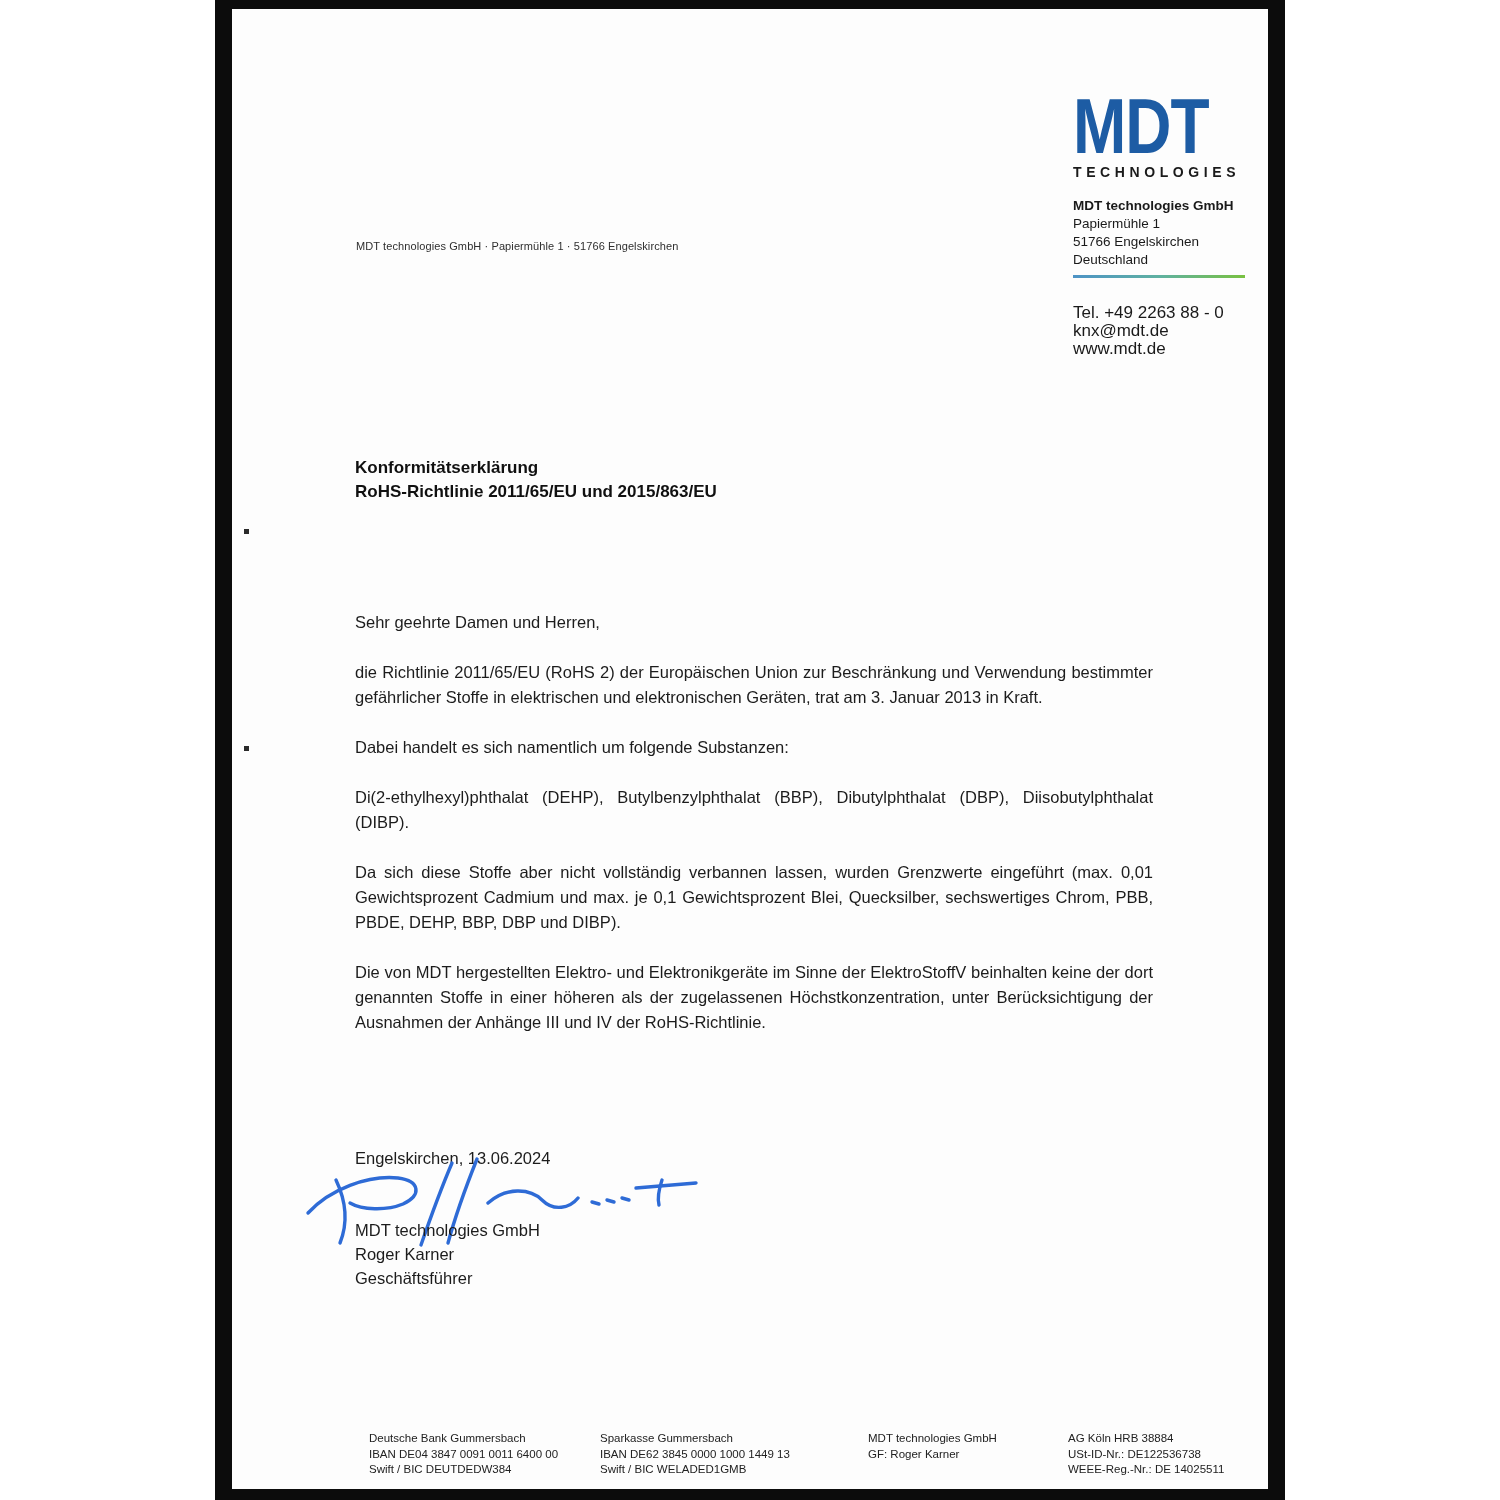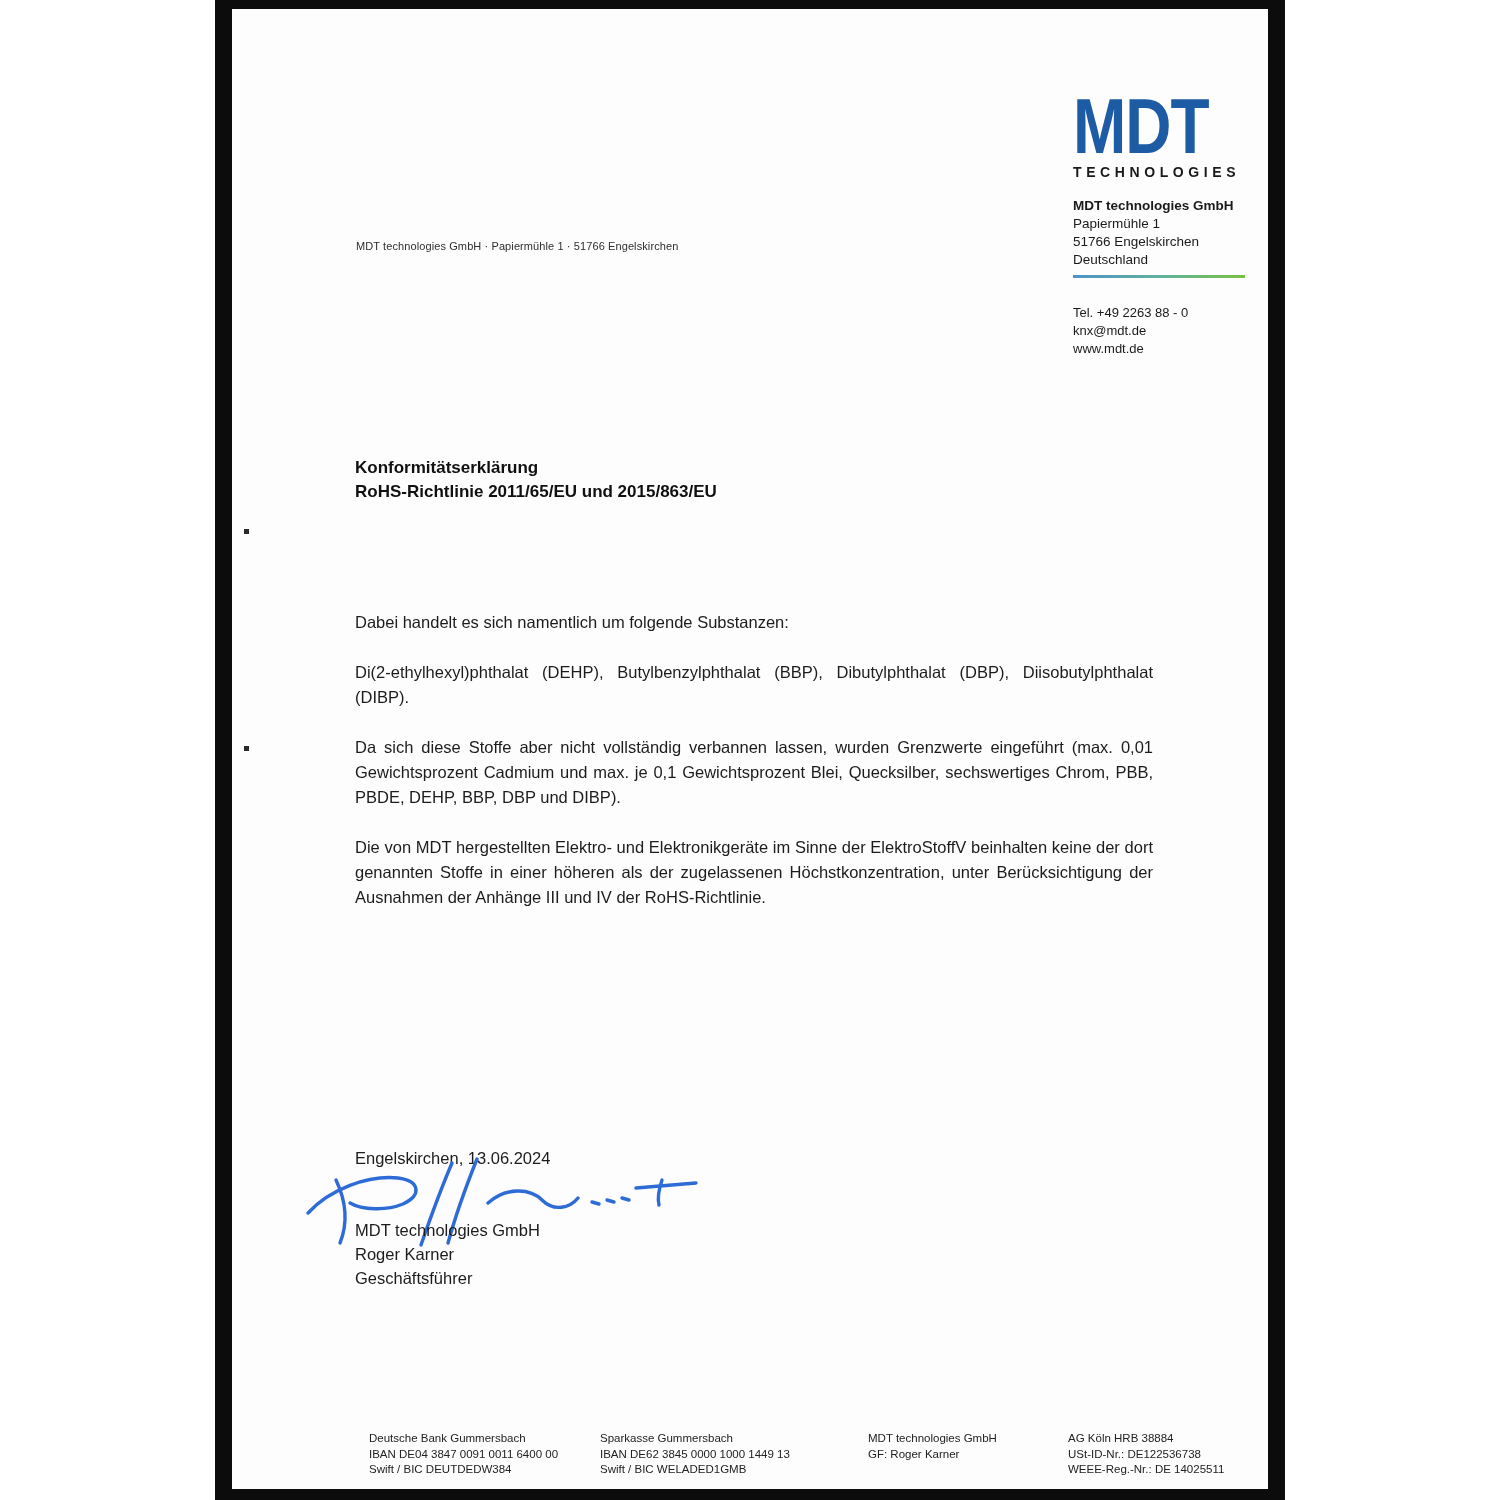--- a/index.html
+++ b/index.html
@@ -10,21 +10,21 @@
         border-left:17px solid #0c0c0c;border-right:17px solid #0c0c0c;box-sizing:border-box;}
   .abs{position:absolute;}
   .sender-line{left:124px;top:231px;font-size:11px;color:#2e2e2e;letter-spacing:.1px;}
   .logo-word{left:841px;top:78px;font-size:64px;font-weight:bold;color:#1d5ca4;
              letter-spacing:-1px;line-height:1;transform:scaleY(1.22);transform-origin:top left;}
   .logo-sub{left:841px;top:155px;font-size:14px;font-weight:bold;color:#1a1a1a;letter-spacing:4.6px;}
   .addr{left:841px;top:188px;font-size:13.5px;line-height:18px;color:#1a1a1a;}
   .addr .co{font-weight:bold;}
   .accent{left:841px;top:266px;width:172px;height:2.5px;
           background:linear-gradient(to right,#4d93c6,#5fb1a1,#79c141);}
-  .contact{left:841px;top:295px;font-size:13px;line-height:18px;color:#1a1a1a;}
+  .contact{left:841px;top:295px;font-size:17px;line-height:18px;color:#1a1a1a;}
   .title{left:123px;top:447px;font-size:17px;font-weight:bold;line-height:24px;color:#101010;}
   .fold{width:5px;height:5px;background:#2a2a2a;}
   .fold1{left:12px;top:520px;}
   .fold2{left:12px;top:737px;}
   .body-block{left:123px;top:601px;width:798px;font-size:16.5px;line-height:25px;color:#1c1c1c;}
   .body-block p{margin:0 0 25px 0;text-align:justify;}
   .body-block .sal{text-align:left;}
   .dateline{left:123px;top:1140px;font-size:16.5px;}
   .sig{left:68px;top:1146px;width:400px;height:100px;}
   .closing{left:123px;top:1209px;font-size:16.5px;line-height:24px;}
@@ -59,20 +59,22 @@
 
     <div class="abs title">
       <div>Konformitätserklärung</div>
       <div>RoHS-Richtlinie 2011/65/EU und 2015/863/EU</div>
     </div>
 
     <div class="abs fold fold1"></div>
     <div class="abs fold fold2"></div>
 
     <div class="abs body-block">
+      <p class="sal">Sehr geehrte Damen und Herren,</p>
+      <p>die Richtlinie 2011/65/EU (RoHS 2) der Europäischen Union zur Beschränkung und Verwendung bestimmter gefährlicher Stoffe in elektrischen und elektronischen Geräten, trat am 3. Januar 2013 in Kraft.</p>
       <p>
         <span style="display:block">Dabei handelt es sich namentlich um folgende Substanzen:</span>
       </p>
       <p>
         <span style="display:block;text-align:justify">Di(2-ethylhexyl)phthalat (DEHP), Butylbenzylphthalat (BBP), Dibutylphthalat (DBP), Diisobutylphthalat (DIBP).</span>
       </p>
       <p>Da sich diese Stoffe aber nicht vollständig verbannen lassen, wurden Grenzwerte eingeführt (max. 0,01 Gewichtsprozent Cadmium und max. je 0,1 Gewichtsprozent Blei, Quecksilber, sechswertiges Chrom, PBB, PBDE, DEHP, BBP, DBP und DIBP).</p>
       <p>Die von MDT hergestellten Elektro- und Elektronikgeräte im Sinne der ElektroStoffV beinhalten keine der dort genannten Stoffe in einer höheren als der zugelassenen Höchstkonzentration, unter Berücksichtigung der Ausnahmen der Anhänge III und IV der RoHS-Richtlinie.</p>
     </div>
 

